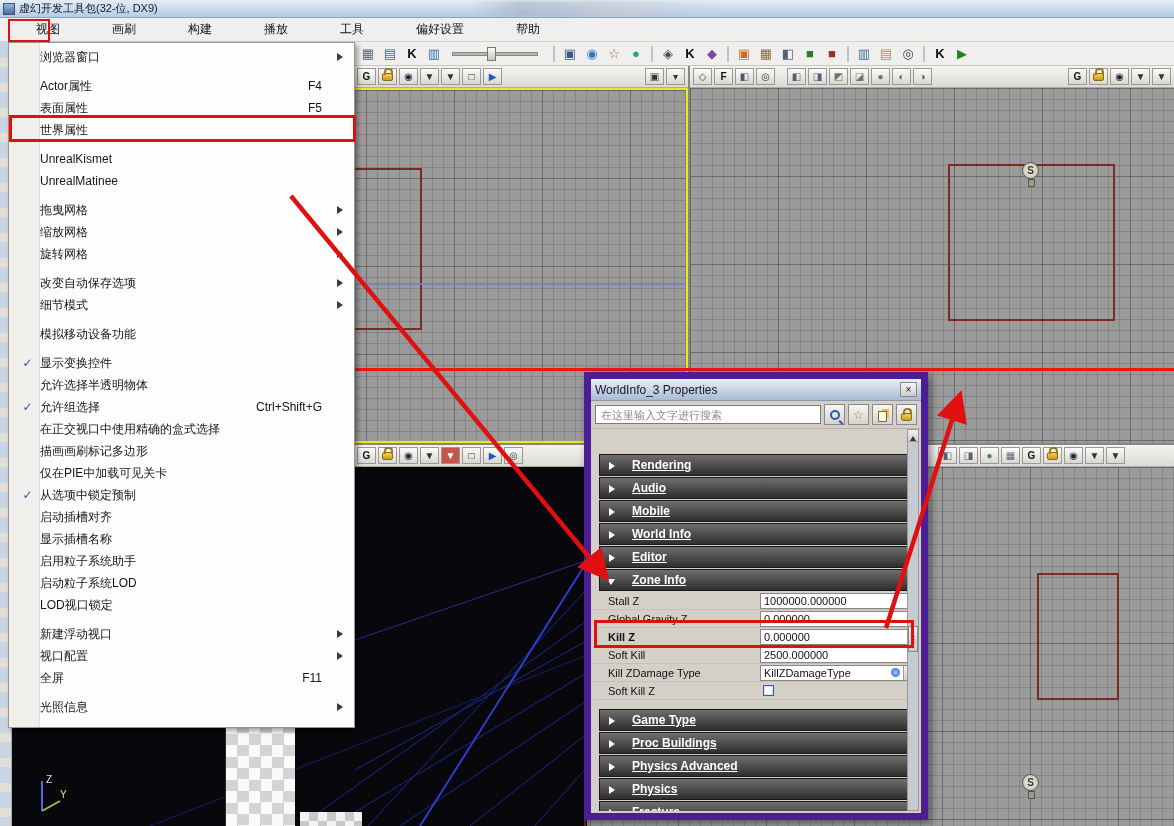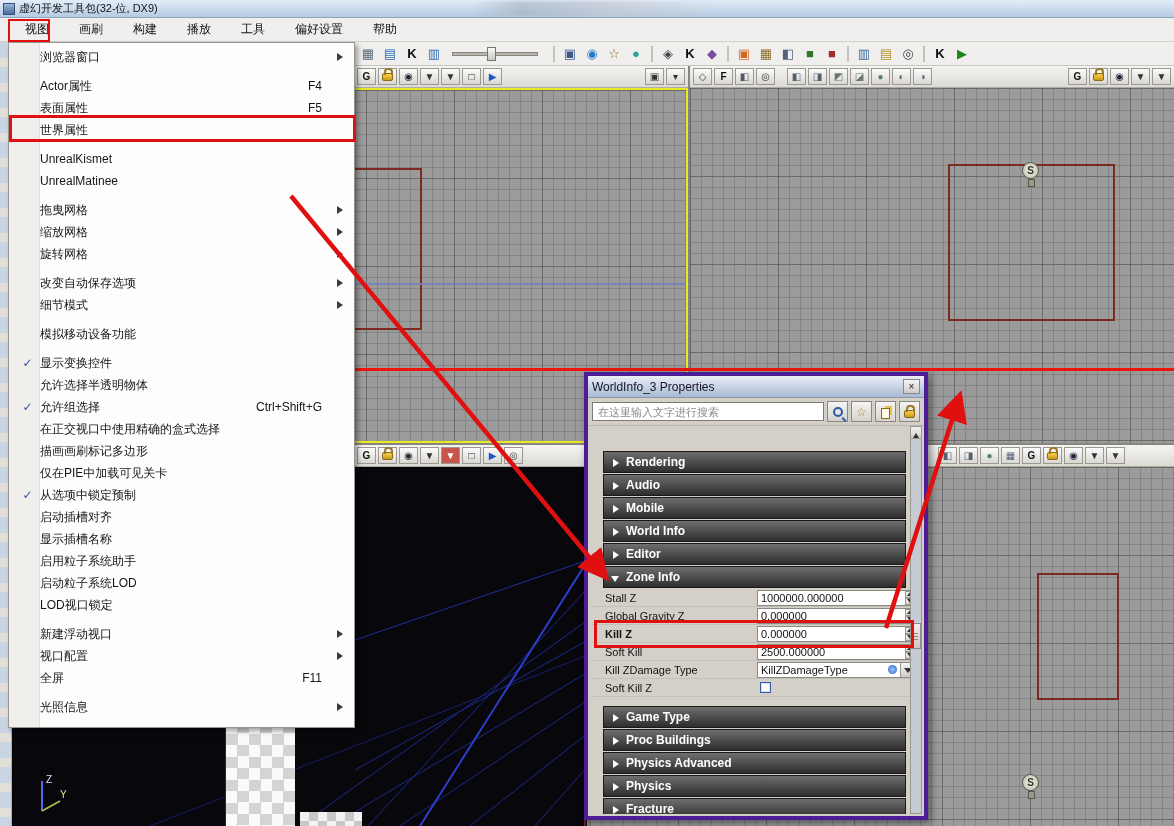--- a/index.html
+++ b/index.html
@@ -12,21 +12,21 @@
   
   .titlebar { position:absolute; left:0; top:0; width:1174px; height:18px;
     background:linear-gradient(#e3edf8,#b5cbe3); border-bottom:1px solid #8ea4bd;
     display:flex; align-items:center; gap:4px; padding-left:3px; font-size:11px; color:#15151a; }
   .app-icon { width:12px; height:12px; background:linear-gradient(#9ab8dd,#4a6b9a); border:1px solid #3a527a; }
   .tb-blur { position:absolute; left:470px; top:1px; width:250px; height:15px; border-radius:8px;
     background:linear-gradient(90deg,transparent,rgba(150,160,175,.45) 20%,rgba(195,195,205,.5) 60%,transparent); filter:blur(1px); }
   
   .menubar { position:absolute; left:0; top:18px; width:1174px; height:24px;
     background:#f0efee; border-bottom:1px solid #d4d2cc; display:flex; align-items:center; padding-left:10px; }
-  .menubar .mb-item { padding:4px 15px; color:#111; }
+  .menubar .mb-item { padding:4px 26px; color:#111; }
   
   .vtoolbar { position:absolute; left:0; top:42px; width:12px; height:784px;
     background:#e2dfd8 repeating-linear-gradient(180deg,#c9d5e3 0 16px,#e2dfd8 16px 25px);
     border-right:1px solid #b2afa8; }
   
   .toolbar-main { position:absolute; left:12px; top:42px; width:1162px; height:24px;
     background:#f0efee; border-bottom:1px solid #c8c6c0;
     display:flex; align-items:center; gap:2px; padding-left:346px; }
   .tbi { width:20px; height:20px; display:flex; align-items:center; justify-content:center;
     font-size:13px; font-weight:bold; border:1px solid transparent; }
@@ -81,43 +81,43 @@
   .mi { height:22px; display:flex; align-items:center; padding:0 6px; }
   .mi-check { width:25px; text-align:center; color:#2a52b8; font-weight:bold; }
   .mi-label { flex:1; color:#151515; }
   .mi-shortcut { margin-right:14px; color:#151515; }
   .mi-sub { width:12px; display:flex; justify-content:center; }
   .mi.sub .mi-sub::before { content:""; border:4px solid transparent; border-left:6px solid #3a3a3a; }
   .mi.sep { height:7px; padding:0; }
   .mi.sep::after { content:""; display:block; height:1px; background:#d8d6d2; margin:3px 3px 0 32px; }
   
   .props { position:absolute; left:584px; top:372px; width:344px; height:448px; z-index:400;
-    background:#d4d0c8; border:4px solid #4c1d95; box-shadow:3px 3px 8px rgba(0,0,0,.45); }
+    background:#d4d0c8; border:7px solid #4c1d95; box-shadow:3px 3px 8px rgba(0,0,0,.45); }
   .p-title { height:22px; background:linear-gradient(#eaeff7,#a9bad3); border-bottom:1px solid #8a98ad;
     display:flex; align-items:center; padding:0 4px; color:#15152a; }
   .p-close { margin-left:auto; width:17px; height:15px; display:flex; align-items:center; justify-content:center;
     background:linear-gradient(#f6f6f6,#cfcdc8); border:1px solid #888; font-size:10px; line-height:1; }
   .p-search { height:28px; display:flex; align-items:center; padding:0 4px; gap:3px; border-bottom:1px solid #b8b6b0; }
   .p-search-input { flex:1; height:19px; border:1px solid #7a7a7a; background:#fff; font-size:11px;
     padding:0 5px; font-family:inherit; color:#222; }
   .p-search-input::placeholder { color:#8a8a8a; }
   .p-btn { width:21px; height:21px; display:flex; align-items:center; justify-content:center;
     background:linear-gradient(#f5f5f4,#d5d3ce); border:1px solid #8a8880; font-size:12px; }
   i.mag { width:10px; height:10px; border:2px solid #2a5aa8; border-radius:50%; position:relative; display:inline-block; }
   i.mag::after { content:""; position:absolute; width:2px; height:5px; background:#2a5aa8; transform:rotate(-45deg); left:8px; top:8px; }
   i.copy { width:9px; height:11px; background:#fffbe8; border:1px solid #8a6a1a; box-shadow:3px -3px 0 -1px #e8c050; display:inline-block; margin-top:3px; }
   i.padlock { width:11px; height:8px; background:linear-gradient(#ffd24a,#c89a1a); border:1px solid #8a6a1a;
     border-radius:2px; position:relative; display:inline-block; margin-top:5px; }
   i.padlock::before { content:""; position:absolute; left:1px; top:-6px; width:5px; height:5px;
     border:2px solid #9a7a2a; border-bottom:none; border-radius:4px 4px 0 0; }
   .hic i.padlock { margin-top:0; }
   .p-list { position:absolute; left:3px; top:50px; width:327px; bottom:2px; overflow:hidden; }
   .p-gap { height:24px; } .p-gap2 { height:8px; }
-  .p-cat { height:22px; margin:1px 12px; background:linear-gradient(#6e6e6e,#2e2e2e); border:1px solid #191919;
-    color:#fff; display:flex; align-items:center; font-weight:bold; padding-left:22px; position:relative; }
+  .p-cat { height:22px; margin:1px 5px; background:linear-gradient(#6e6e6e,#2e2e2e); border:1px solid #191919;
+    color:#fff; display:flex; align-items:center; font-weight:bold; padding-left:32px; position:relative;text-decoration:underline; }
   .p-cat::before { content:""; position:absolute; left:9px; top:7px; border:4px solid transparent; border-left:6px solid #fff; }
   .p-cat.expanded::before { left:7px; top:9px; border:4px solid transparent; border-top:6px solid #fff; }
   .prow { height:18px; display:flex; align-items:center; border-bottom:1px solid #c2c0ba; padding:0 2px; background:#d4d0c8; }
   .plabel { width:164px; font-size:11px; padding-left:12px; color:#111; white-space:nowrap; overflow:hidden; }
   .prow.hl .plabel { font-weight:bold; }
   .pvalue { flex:1; height:16px; display:flex; align-items:center; background:#fff; border:1px solid #8a8880;
     font-size:11px; padding-left:3px; position:relative; }
   .spinner { margin-left:auto; width:10px; height:14px; display:flex; flex-direction:column; }
   .spinner i { flex:1; display:flex; align-items:center; justify-content:center;
     background:linear-gradient(#f6f6f6,#d6d4ce); border:1px solid #9a9890; }

